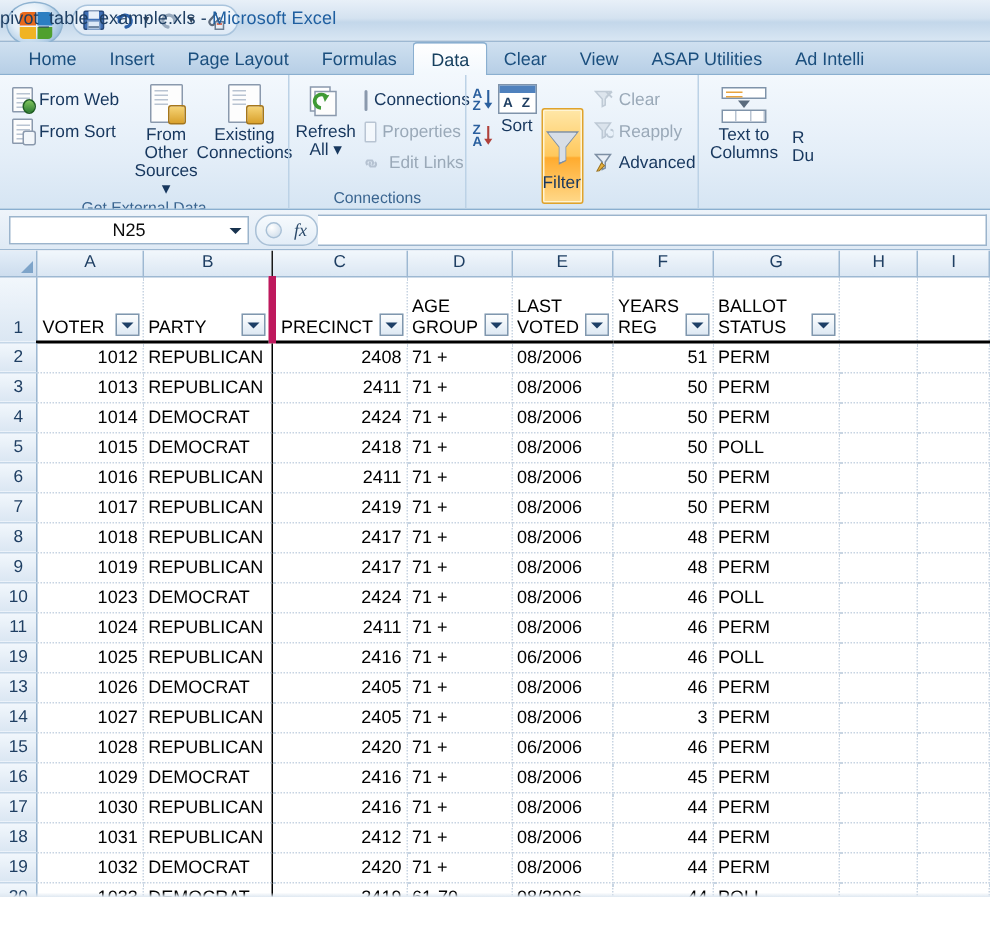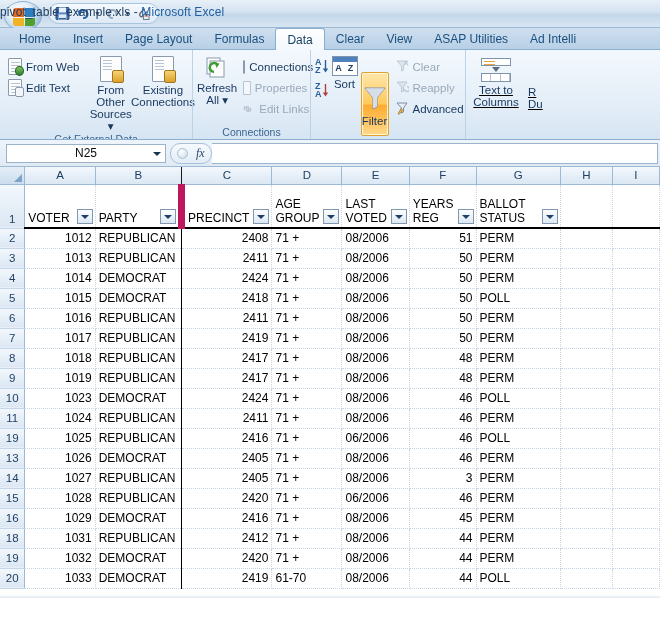--- a/index.html
+++ b/index.html
@@ -254,21 +254,21 @@
 
   tr.hdr-row td.cell {
     height: 44px;
     vertical-align: bottom;
     padding-bottom: 2px;
     border-bottom: 2px solid #000;
     border-right: 1px dotted #c7d4e2;
     position: relative;
     line-height: 14px;
   }
-  tr.hdr-row td.cell.bsep { border-right: 7px solid #be185d; }
+  tr.hdr-row td.cell.bsep { border-right: 5px solid #be185d; }
   tr.hdr-row td.rowhdr { height:44px; vertical-align:bottom; padding-bottom:3px;}
   .hdr-text { display:block; padding-right:19px; }
   .filter-btn {
     position:absolute; right: 2px; bottom: 3px;
     width: 16px; height: 15px;
     background: linear-gradient(to bottom,#fdfefe,#dde8f3);
     border: 1px solid #8097ae;
     display:flex;align-items:center;justify-content:center;
     cursor:pointer;
   }
@@ -352,21 +352,21 @@
         <div class="small-btn">
           <span class="ic ic-page">
               <span class="ic-db" style="background:linear-gradient(to bottom,#7fc45c,#2e7d32);border-color:#1f5d22;border-radius:50%;"></span>
             </span>
           <span>From Web</span>
         </div>
         <div class="small-btn">
           <span class="ic ic-page">
               <span class="ic-db" style="background:#f2f6fa;border-color:#8a99ad;"></span>
             </span>
-          <span>Edit Text</span>
+          <span>From Sort</span>
         </div>
       </div>
       <div class="big-btn" style="width:56px;">
         <span class="ic ic-page" style="width:22px;height:26px;">
             <span class="ic-db" style="width:12px;height:13px;"></span>
           </span>
         <span class="blabel">From Other</span>
         <span><span>Sources</span> ▾</span>
       </div>
       <div class="big-btn" style="width:50px;">
@@ -477,21 +477,21 @@
                 <path d="M1 1 H11 L7.5 6 V10 L5.5 11 V6 Z" fill="#e8eef6" stroke="#7d8fa4"></path>
                 <path d="M2 12 L5 6.5 L7 8.5 L3.5 11.8 Z" fill="#e8b23d" stroke="#9b7320" stroke-width=".7"></path>
               </svg>
           </span>
           <span>Advanced</span>
         </div>
       </div>
     </div>
   </div>
 
-  <div class="rgroup" style="width:110px;text-decoration:underline;">
+  <div class="rgroup" style="width:110px;">
     <div class="rgroup-body" style="gap:6px;padding-top:4px;">
       <div class="big-btn" style="width:52px;">
         <span class="t2c">
           <span class="t2c-row"></span>
           <span class="t2c-arrow"></span>
           <span class="t2c-row2">
               <i></i>
               <i></i>
               <i></i>
             </span>
@@ -764,20 +764,32 @@
           <td class="cell bsep">DEMOCRAT</td>
           <td class="cell num">2416</td>
           <td class="cell">71 +</td>
           <td class="cell">08/2006</td>
           <td class="cell num">45</td>
           <td class="cell">PERM</td>
           <td class="cell empty-tail"></td>
           <td class="cell empty-tail"></td>
         </tr>
         <tr>
+          <td class="rowhdr">17</td>
+          <td class="cell num">1030</td>
+          <td class="cell bsep">REPUBLICAN</td>
+          <td class="cell num">2416</td>
+          <td class="cell">71 +</td>
+          <td class="cell">08/2006</td>
+          <td class="cell num">44</td>
+          <td class="cell">PERM</td>
+          <td class="cell empty-tail"></td>
+          <td class="cell empty-tail"></td>
+        </tr>
+        <tr>
           <td class="rowhdr">18</td>
           <td class="cell num">1031</td>
           <td class="cell bsep">REPUBLICAN</td>
           <td class="cell num">2412</td>
           <td class="cell">71 +</td>
           <td class="cell">08/2006</td>
           <td class="cell num">44</td>
           <td class="cell">PERM</td>
           <td class="cell empty-tail"></td>
           <td class="cell empty-tail"></td>

